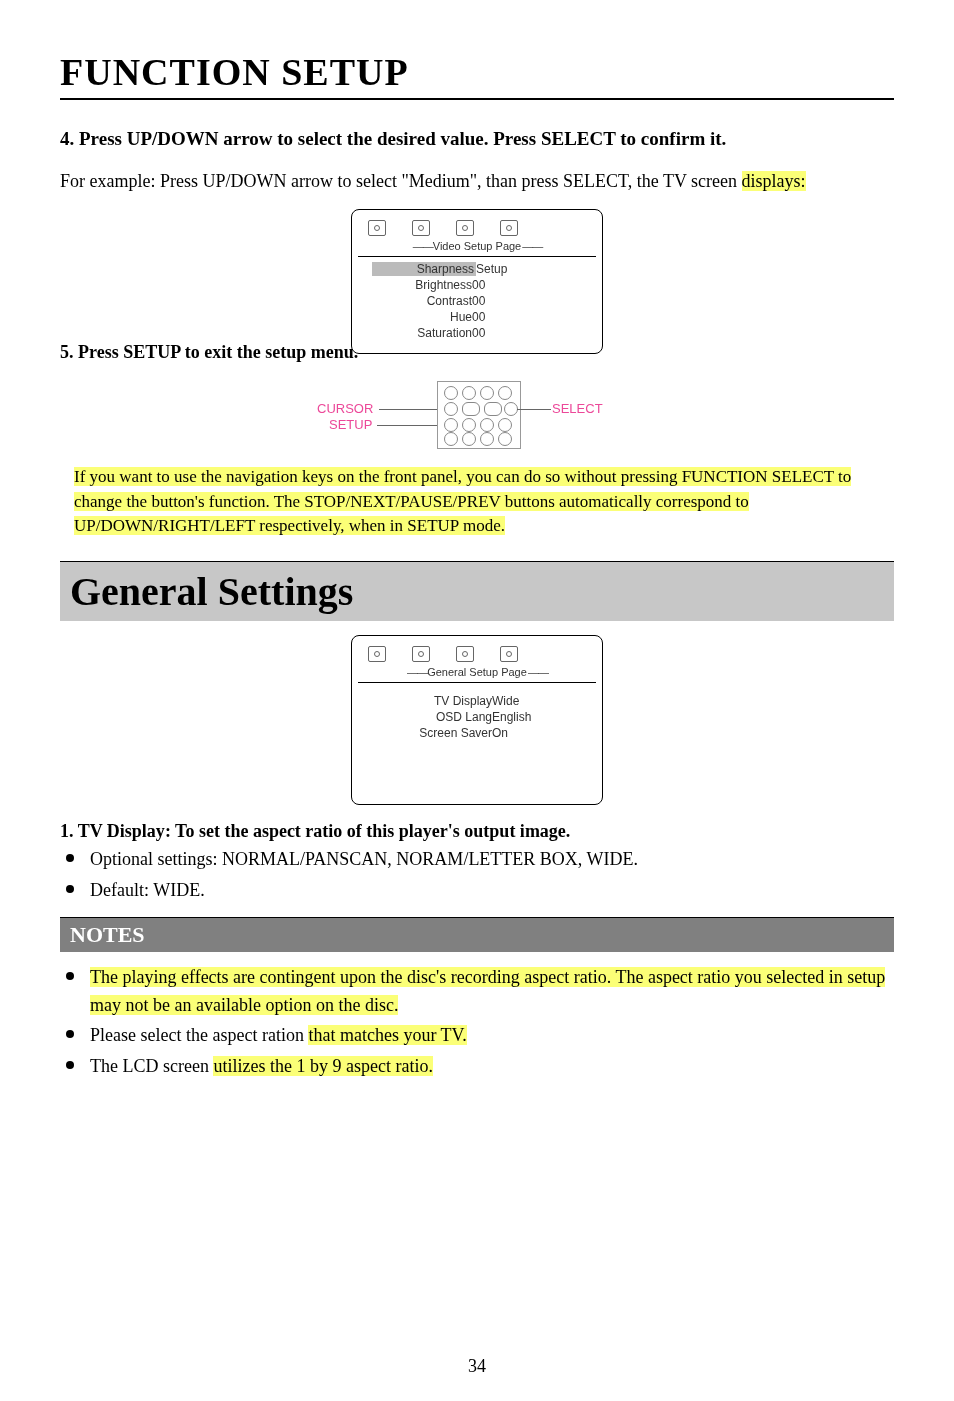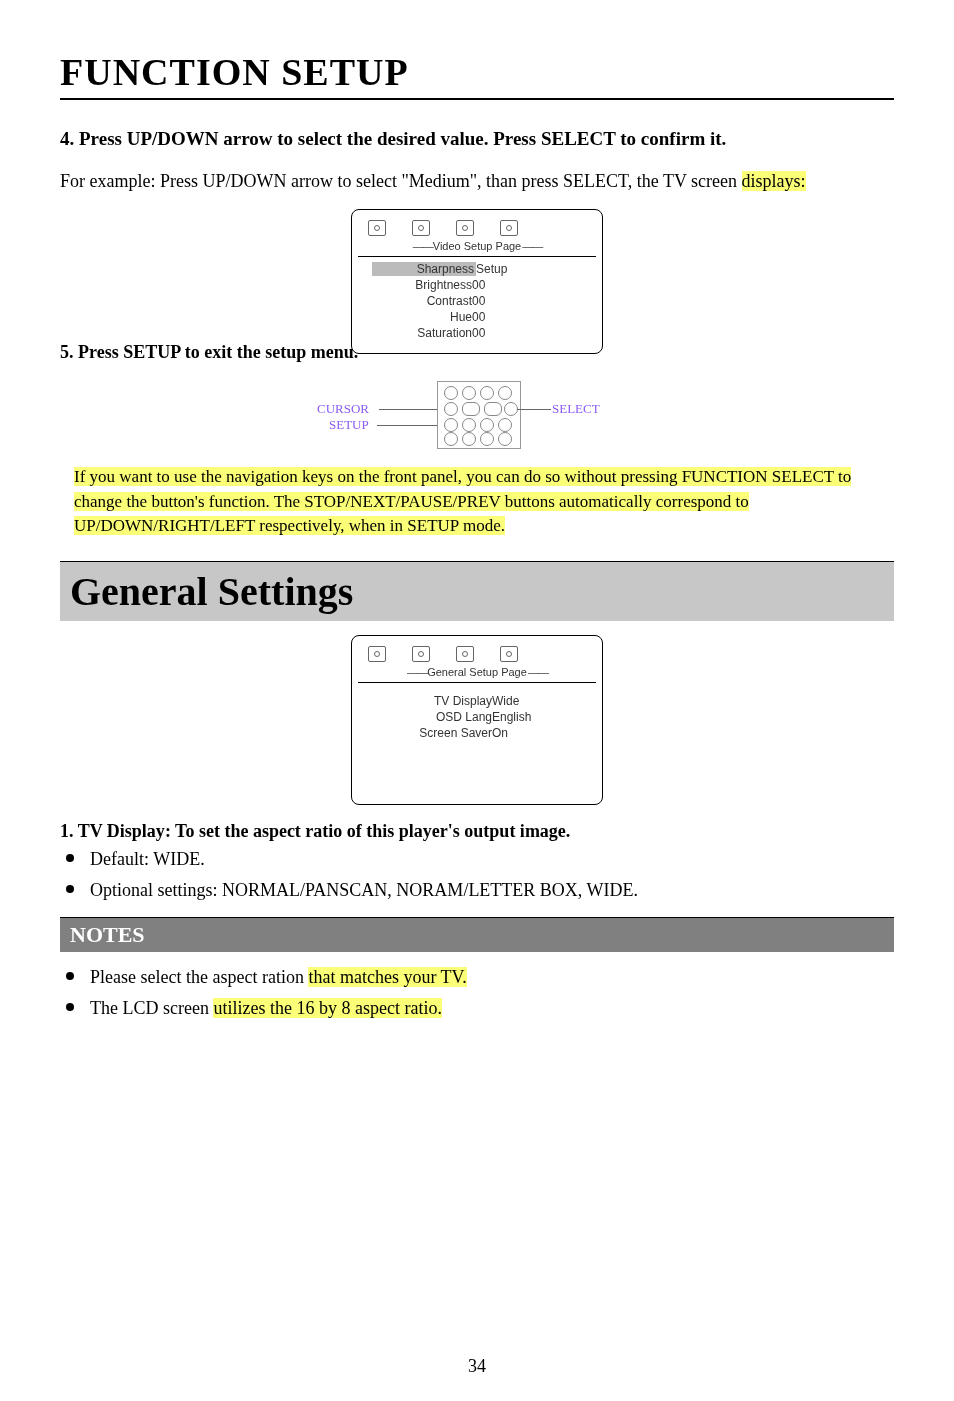--- a/index.html
+++ b/index.html
@@ -146,23 +146,23 @@
   .item-header .normal { font-weight: normal; }
   .remote-wrap{
     display:flex;
     justify-content:center;
     margin:8px 0 14px 0;
   }
   .remote {
     position: relative;
     width: 320px;
     height: 70px;
-    font-family: Liberation Serif, serif;
+    font-family: Liberation Sans, sans-serif;
     font-size: 13px;
-    color:#8b5cf6;
+    color:#ec4899;
   }
   .remote .pad {
     position: absolute;
     left: 120px; top: 0;
     width: 82px; height: 66px;
     border:1px solid #999;
   }
   .remote .pad .dot{
     position:absolute;width:12px;height:12px;border:1.2px solid #888;border-radius:50%;
   }
@@ -295,29 +295,32 @@
         </div>
       </div>
     </div>
   </div>
 
   <div class="item-header">
     <span>1. TV Display</span><span class="normal" style="font-weight:bold">: To set the aspect ratio of this player's output image.</span>
   </div>
 
   <ul class="bullets">
+    <li>Optional settings: NORMAL/PANSCAN, NORAM/LETTER BOX, WIDE.</li>
     <li>Default: WIDE.</li>
-    <li>Optional settings: NORMAL/PANSCAN, NORAM/LETTER BOX, WIDE.</li>
   </ul>
 
   <div class="notes-bar">NOTES</div>
 
   <ul class="bullets">
+    <li>
+      <span class="hl">The playing effects are contingent upon the disc's recording aspect ratio. The aspect ratio you selected in setup may not be an available option on the disc.</span>
+    </li>
     <li>
       <span>Please select the aspect ration </span><span class="hl">that matches your TV.</span>
     </li>
     <li>
-      <span>The LCD screen </span><span class="hl">utilizes the 16 by 8 aspect ratio.</span>
+      <span>The LCD screen </span><span class="hl">utilizes the 1 by 9 aspect ratio.</span>
     </li>
   </ul>
 
   <div class="page-number">34</div>
 </div>
 
 </body></html>

